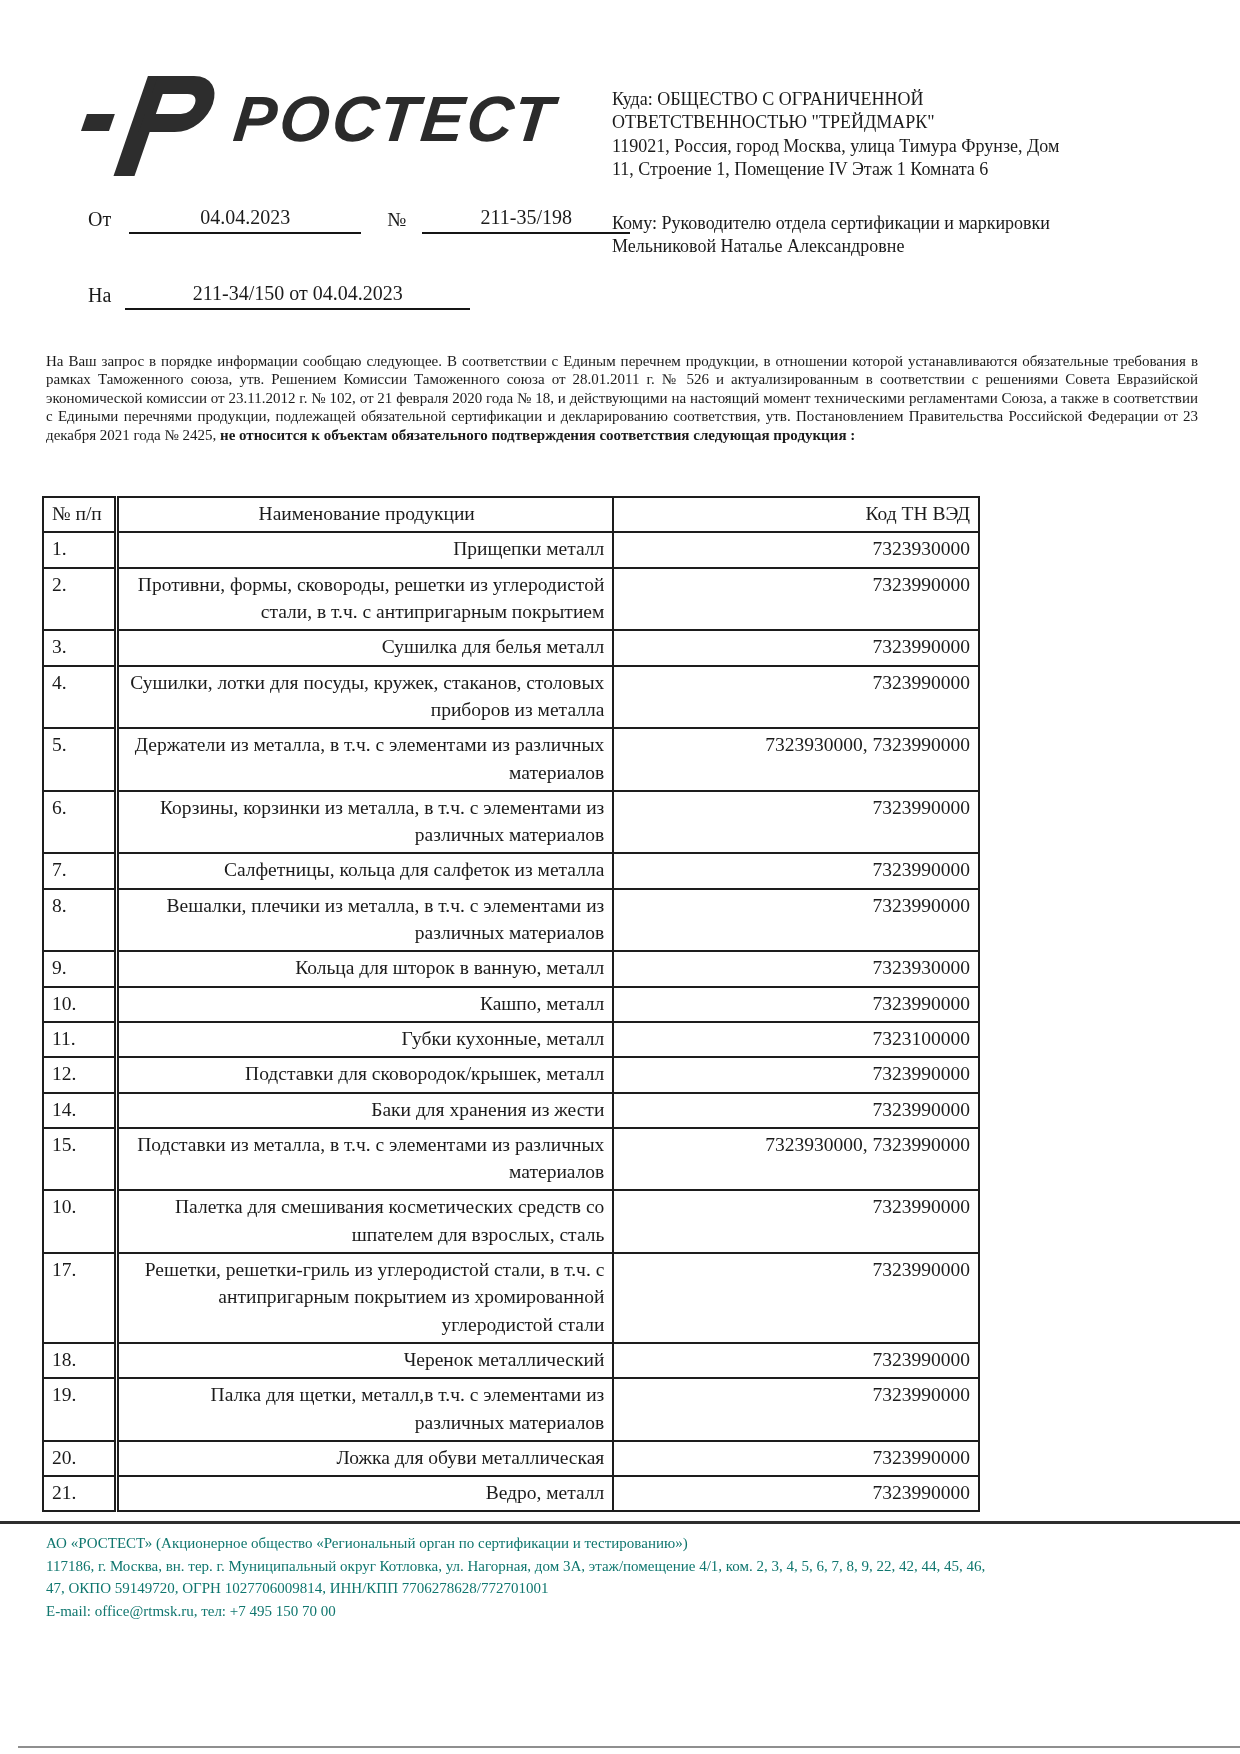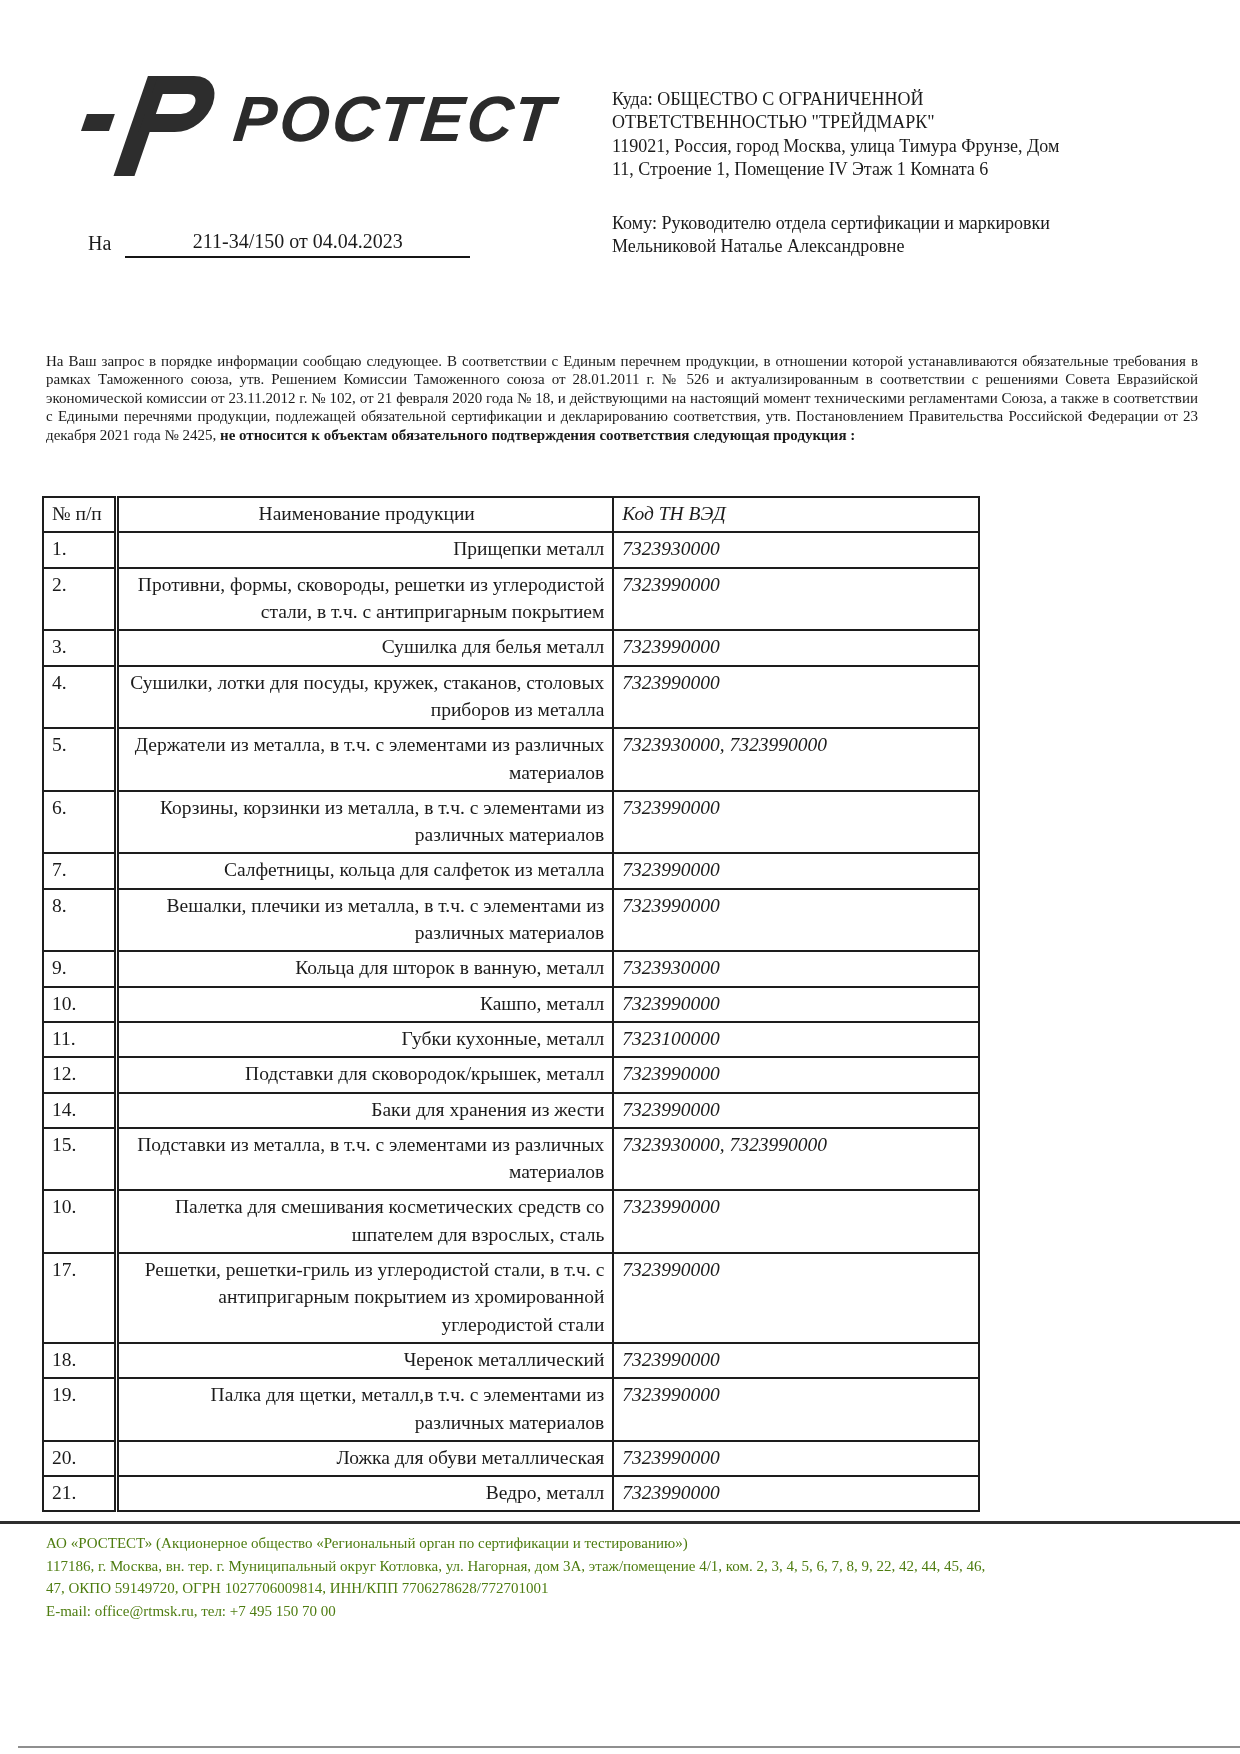--- a/index.html
+++ b/index.html
@@ -66,30 +66,30 @@
   }
   .product-table th, .product-table td {
     border: 2px solid #1d1d1d;
     padding: 2px 8px 4px 8px;
     vertical-align: top;
   }
   .product-table th { font-weight: normal; }
   th.col-num, td.col-num { width: 84px; border-right: 5px double #1d1d1d; text-align: left; }
   th.col-name, td.col-name { width: 618px; text-align: right; padding-left: 10px; }
   th.col-name { text-align: center; }
-  th.col-code, td.col-code { width: 452px; text-align: left; font-style: italic; }
+  th.col-code, td.col-code { width: 452px; text-align: right; }
 
   
   .footer {
     margin-top: 9px;
     border-top: 3px solid #2e2e2e;
     padding: 8px 0 0 46px;
     font-size: 15px;
     line-height: 1.5;
-    color: #4d7c0f;
+    color: #0f766e;
     width: 1240px;
   }
   .scan-edge {
     position: absolute; left: 18px; right: 0; bottom: 6px;
     height: 2px; background: #8f8f8f;
   }
 </style>
 </head>
 <body>
 
@@ -114,20 +114,26 @@
     </div>
     <div>
       <span>Кому:</span>
       <span>Руководителю отдела сертификации и маркировки</span><br>
       <span>Мельниковой Наталье Александровне</span>
     </div>
   </div>
 
   <div class="refs">
     <div class="ref-row">
+      <span class="ref-label">От</span>
+      <span class="u-val u-from">04.04.2023</span>
+      <span class="ref-num-label">№</span>
+      <span class="u-val u-number">211-35/198</span>
+    </div>
+    <div class="ref-row">
       <span class="ref-label">На</span>
       <span class="u-val u-reply">211-34/150 от 04.04.2023</span>
     </div>
   </div>
 
 </div>
 
 <p class="body-text"><span>На Ваш запрос в порядке информации сообщаю следующее. В соответствии с Единым перечнем продукции, в отношении которой устанавливаются обязательные требования в рамках Таможенного союза, утв. Решением Комиссии Таможенного союза от 28.01.2011 г. № 526 и актуализированным в соответствии с решениями Совета Евразийской экономической комиссии от 23.11.2012 г. № 102, от 21 февраля 2020 года № 18, и действующими на настоящий момент техническими регламентами Союза, а также в соответствии с Едиными перечнями продукции, подлежащей обязательной сертификации и декларированию соответствия, утв. Постановлением Правительства Российской Федерации от 23 декабря 2021 года № 2425, </span><span class="bold">не относится к объектам обязательного подтверждения соответствия следующая продукция :</span></p>
 
 <table class="product-table">

